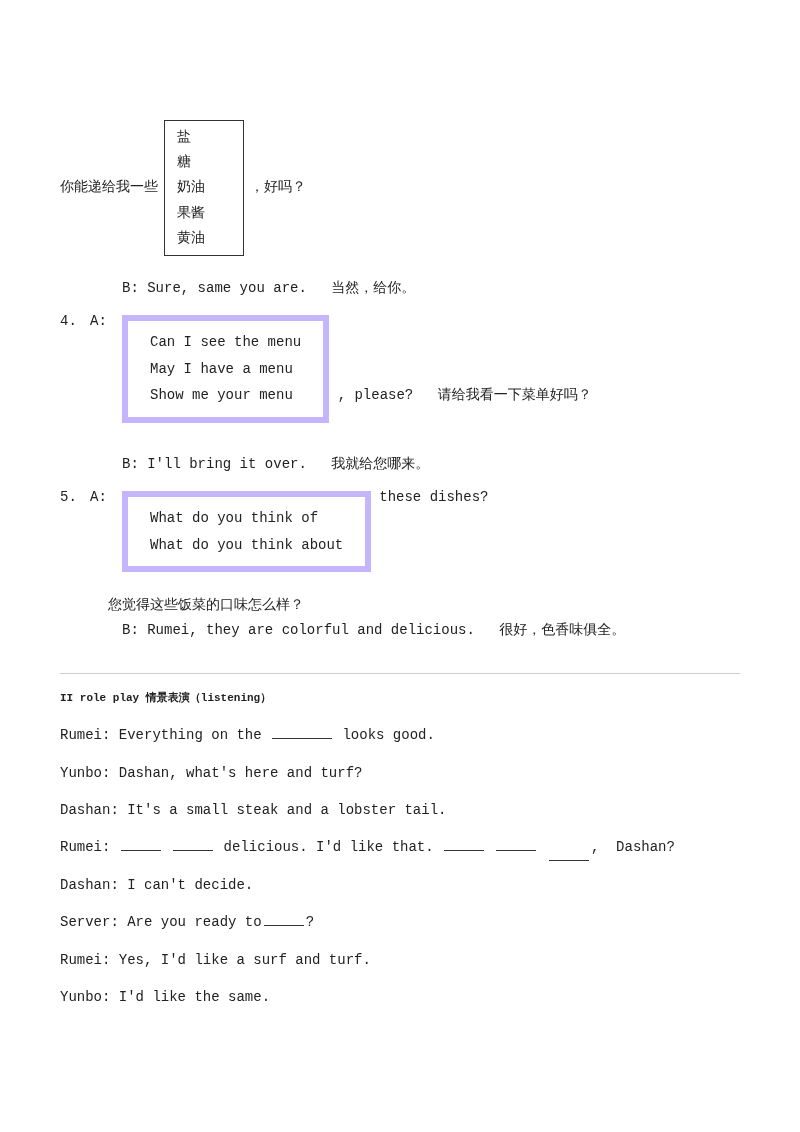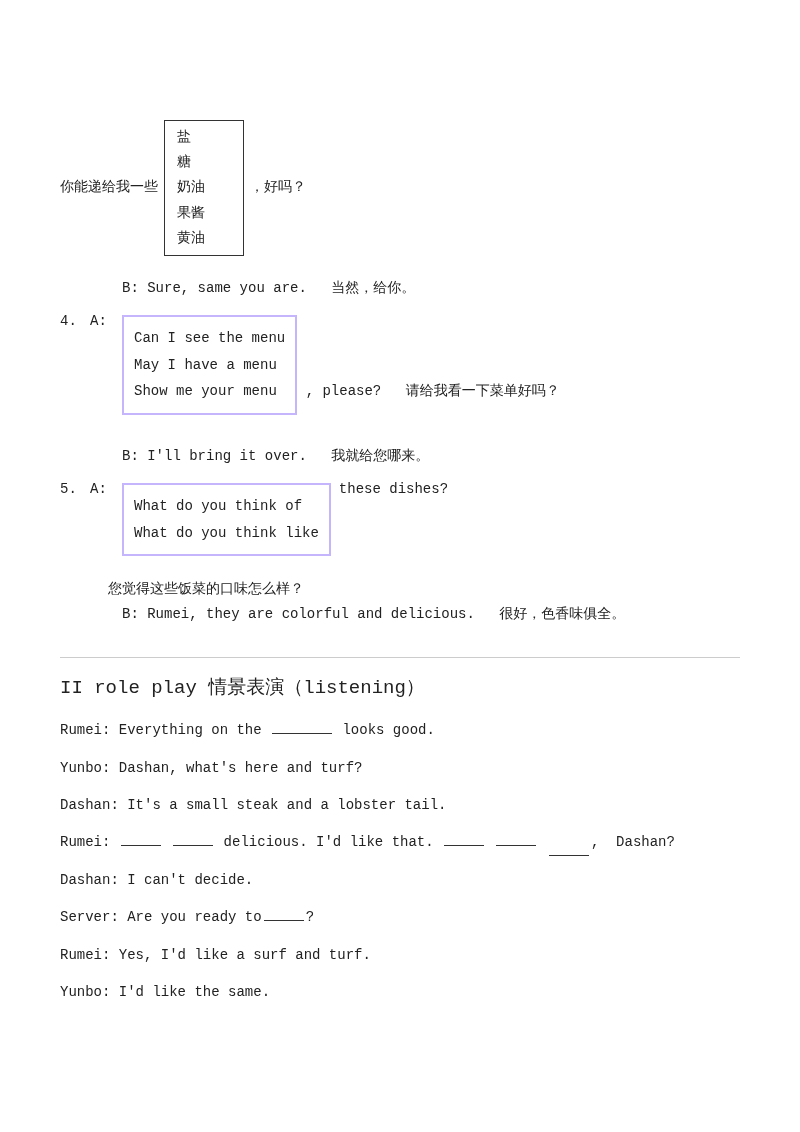--- a/index.html
+++ b/index.html
@@ -31,22 +31,22 @@
       padding: 4px 12px;
       margin: 0 6px;
       display: inline-block;
       vertical-align: middle;
       min-width: 80px;
     }
     .dropdown-box div {
       line-height: 1.8;
     }
     .choice-box {
-      border: 2px solid #c4b5fd;
-      padding: 8px 10px;
+      border: 6px solid #c4b5fd;
+      padding: 8px 22px;
       margin: 6px 0 6px 0;
       display: inline-block;
     }
     .choice-box div {
       line-height: 1.9;
     }
     .question-block {
       margin-bottom: 18px;
     }
     .q-row {
@@ -68,22 +68,22 @@
     }
     .b-row {
       margin-left: 62px;
       margin-bottom: 8px;
       line-height: 1.8;
     }
     .section-divider {
       margin: 30px 0 16px 0;
     }
     .section-title {
-      font-weight: normal;
-      font-size: 19px;
+      font-weight: bold;
+      font-size: 11px;
       margin-bottom: 18px;
     }
     .role-play-line {
       margin-bottom: 12px;
       line-height: 1.8;
     }
     .blank {
       display: inline-block;
       border-bottom: 1px solid #333;
       min-width: 40px;
@@ -141,21 +141,21 @@
 </div>
 
 <div class="question-block">
   <div class="q-row">
     <span class="q-num">5.</span>
     <span class="q-label">A:</span>
     <div>
       <div style="display:flex; align-items:flex-start;">
         <div class="choice-box">
           <div>What do you think of</div>
-          <div>What do you think like</div>
+          <div>What do you think about</div>
         </div>
         <span style="margin-left:8px; line-height:1.8;">these dishes?</span>
       </div>
     </div>
   </div>
 </div>
 
 <div style="margin-left: 48px; margin-bottom:4px;">您觉得这些饭菜的口味怎么样？</div>
 <div class="b-row">
   <span>B: Rumei, they are colorful and delicious.</span>

